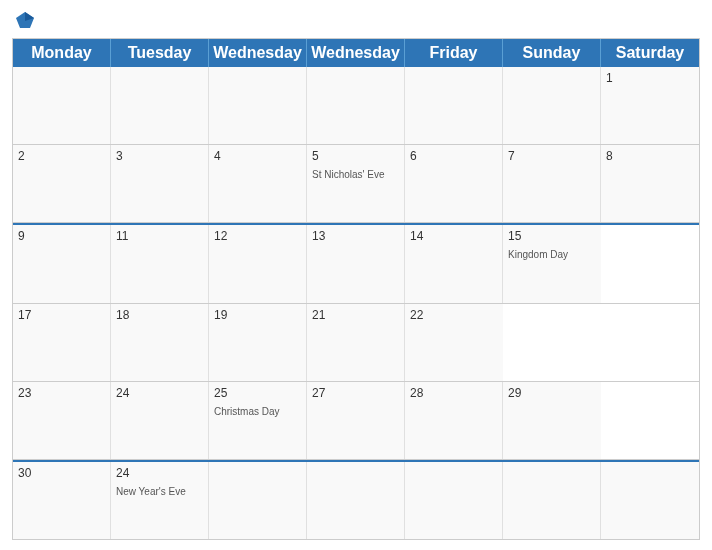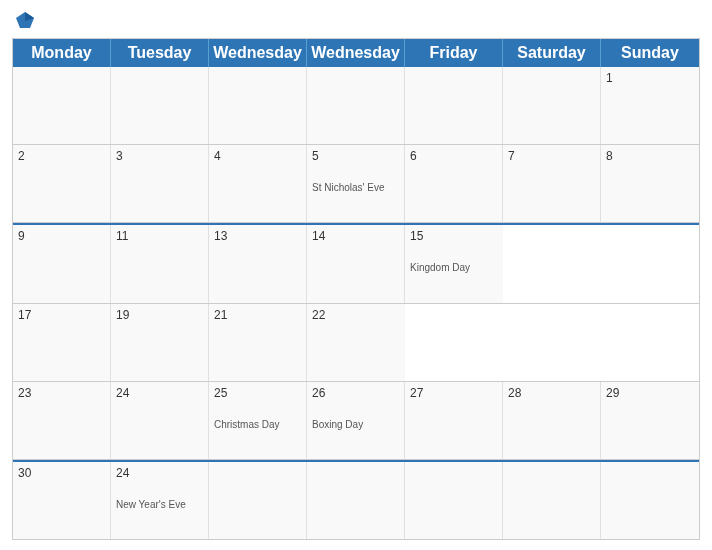--- a/index.html
+++ b/index.html
@@ -98,21 +98,21 @@
     .cell:last-child { border-right: none; }
     .cell.empty { background: #f9f9f9; }
     .cell-number {
       font-size: 12px;
       color: #333;
       font-weight: normal;
     }
     .cell-event {
       font-size: 10px;
       color: #555;
-      margin-top: 18px;
+      margin-top: 5px;
       line-height: 1.3;
     }
   </style>
 </head>
 <body>
 
 <div class="page">
   <div class="header">
     <div class="logo">
       <div style="display:flex;flex-direction:column;align-items:flex-start;">
@@ -132,22 +132,22 @@
     <div class="country"></div>
   </div>
 
   <div class="calendar">
     <div class="day-headers">
     <div class="day-header">Monday</div>
         <div class="day-header">Tuesday</div>
         <div class="day-header">Wednesday</div>
         <div class="day-header">Wednesday</div>
         <div class="day-header">Friday</div>
+        <div class="day-header">Sunday</div>
         <div class="day-header">Saturday</div>
-        <div class="day-header">Sunday</div>
       </div>
     <div class="weeks">
     <div class="week">
           <div class="cell empty"></div>
           <div class="cell empty"></div>
           <div class="cell empty"></div>
           <div class="cell empty"></div>
           <div class="cell empty"></div>
           <div class="cell empty"></div>
           <div class="cell">
@@ -179,58 +179,60 @@
           </div>
         </div>
         <div class="week blue-top">
           <div class="cell">
             <span class="cell-number">9</span>
           </div>
           <div class="cell">
             <span class="cell-number">11</span>
           </div>
           <div class="cell">
+            <span class="cell-number">12</span>
+          </div>
+          <div class="cell">
             <span class="cell-number">13</span>
           </div>
           <div class="cell">
             <span class="cell-number">14</span>
           </div>
           <div class="cell">
             <span class="cell-number">15</span>
             <span class="cell-event">Kingdom Day</span>
           </div>
         </div>
         <div class="week">
           <div class="cell">
             <span class="cell-number">17</span>
           </div>
           <div class="cell">
+            <span class="cell-number">18</span>
+          </div>
+          <div class="cell">
             <span class="cell-number">19</span>
           </div>
           <div class="cell">
             <span class="cell-number">21</span>
           </div>
           <div class="cell">
             <span class="cell-number">22</span>
           </div>
         </div>
         <div class="week">
           <div class="cell">
             <span class="cell-number">23</span>
           </div>
           <div class="cell">
             <span class="cell-number">24</span>
           </div>
           <div class="cell">
             <span class="cell-number">25</span>
             <span class="cell-event">Christmas Day</span>
-          </div>
-          <div class="cell">
-            <span class="cell-number">26</span>
-            <span class="cell-event">Boxing Day</span>
           </div>
           <div class="cell">
             <span class="cell-number">27</span>
           </div>
           <div class="cell">
             <span class="cell-number">28</span>
           </div>
           <div class="cell">
             <span class="cell-number">29</span>
           </div>

